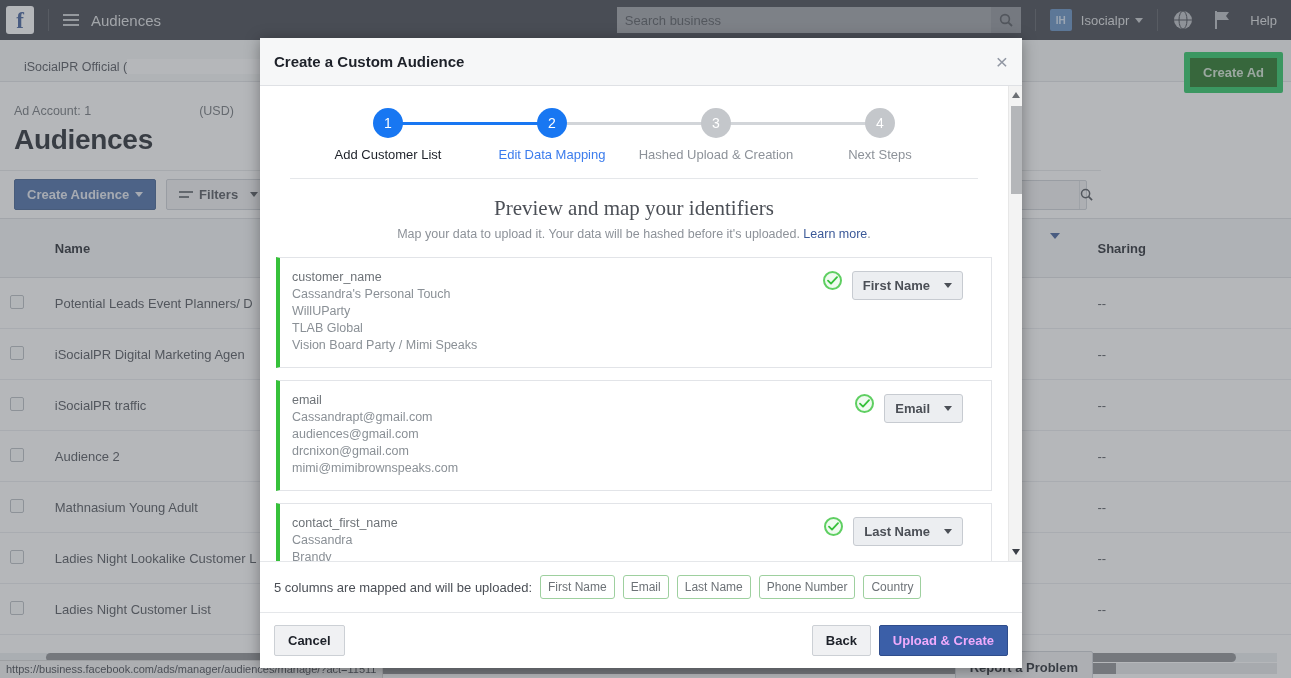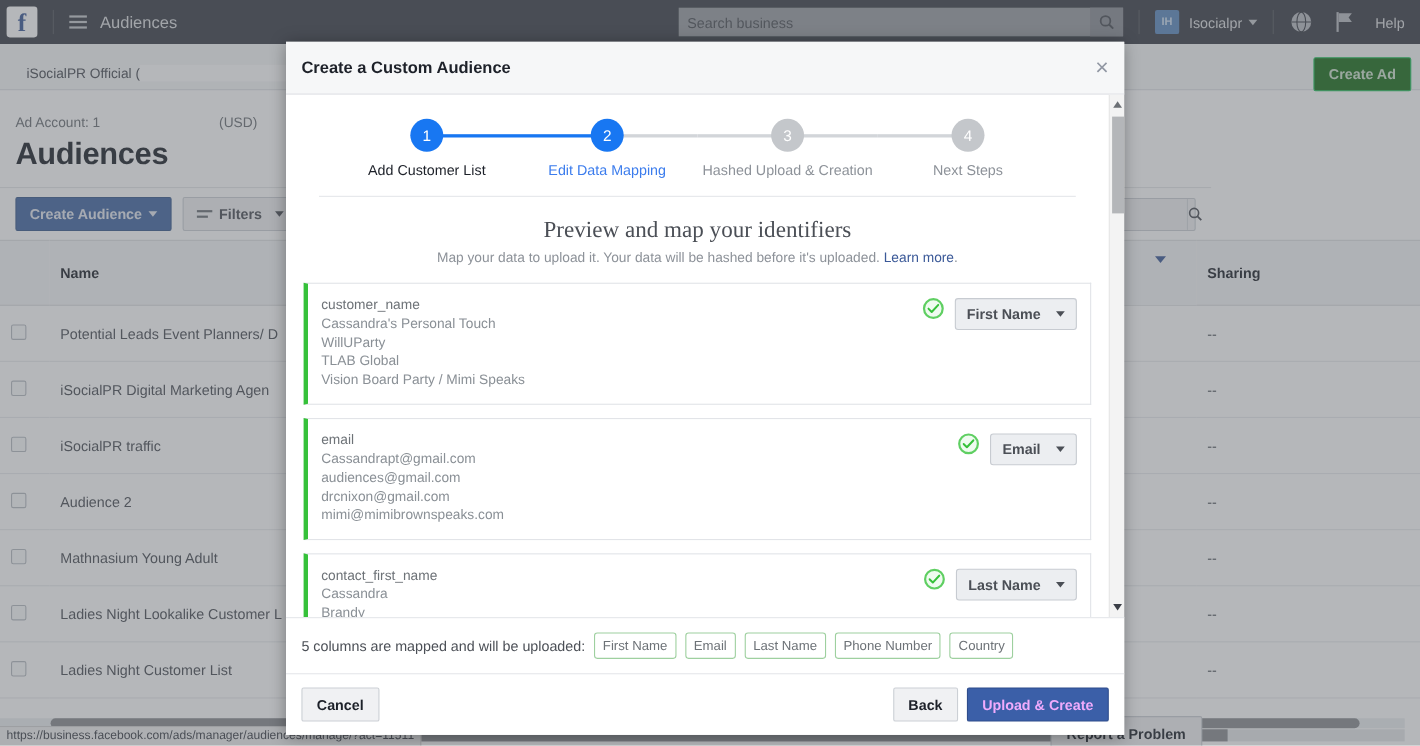--- a/index.html
+++ b/index.html
@@ -64,21 +64,21 @@
     background: #f6f7f8; border-bottom: 1px solid #e0e2e6;
     display: flex; align-items: center;
   }
   .acct-chip {
     margin-left: 14px; height: 26px; display: flex; align-items: center;
     padding: 0 10px; font-size: 12.5px; color: #4b4f56; margin-top: 12px;
   }
   .redact { display:inline-block; background:#fff; height:15px; }
   .create-ad {
     position: absolute; right: 8px; top: 52px;
-    background: #1b6e1b; color: #cfe3cf; border: 1px solid #22c55e;
+    background: #1b6e1b; color: #cfe3cf; border: 6px solid #22c55e;
     font-size: 13px; font-weight: bold; padding: 7px 13px; border-radius: 2px;
   }
 
   .page-body { position: absolute; top: 88px; left: 0; width: 1101px; height: 596px; background: #fff; }
   .acct-line { font-size: 12.5px; color: #6d7277; padding: 14px 0 0 14px; }
   .page-title { font-size: 28px; font-weight: bold; color: #1d2129; padding: 6px 0 0 14px; letter-spacing: -0.3px; }
 
   .toolbar {
     margin-top: 14px; border-top: 1px solid #e5e7ea; height: 48px;
     display: flex; align-items: center; padding: 0 14px; gap: 10px;
@@ -189,21 +189,21 @@
 
   .steps-rule { margin: 16px 14px 0 14px; border-top: 1px solid #e5e7ea; }
 
   .headline { text-align: center; font-size: 21px; color: #4b4f56; margin-top: 17px; font-family: Liberation Serif, serif; }
   .subline { text-align: center; font-size: 12.5px; color: #8d9299; margin-top: 6px; }
   .subline a { color: #3b5998; text-decoration: none; }
 
   .cards { margin-top: 16px; }
   .map-card {
     border: 1px solid #e2e4e8; border-left: 4px solid #36c13a;
-    background: #fff; display: flex; padding: 11px 12px 13px 12px;
+    background: #fff; display: flex; padding: 11px 28px 13px 12px;
     margin-bottom: 12px; min-height: 100px;
   }
   .card-cols { flex: 1; }
   .col-header { font-size: 12.5px; color: #6d7277; line-height: 17px; }
   .col-sample { font-size: 12.5px; color: #8a9096; line-height: 17px; }
   .card-right { display: flex; align-items: flex-start; gap: 10px; padding-top: 2px; }
   .check {
     width: 19px; height: 19px; border-radius: 50%; border: 2px solid #5fcf62;
     background: #effbf0; display: flex; align-items: center; justify-content: center;
   }

